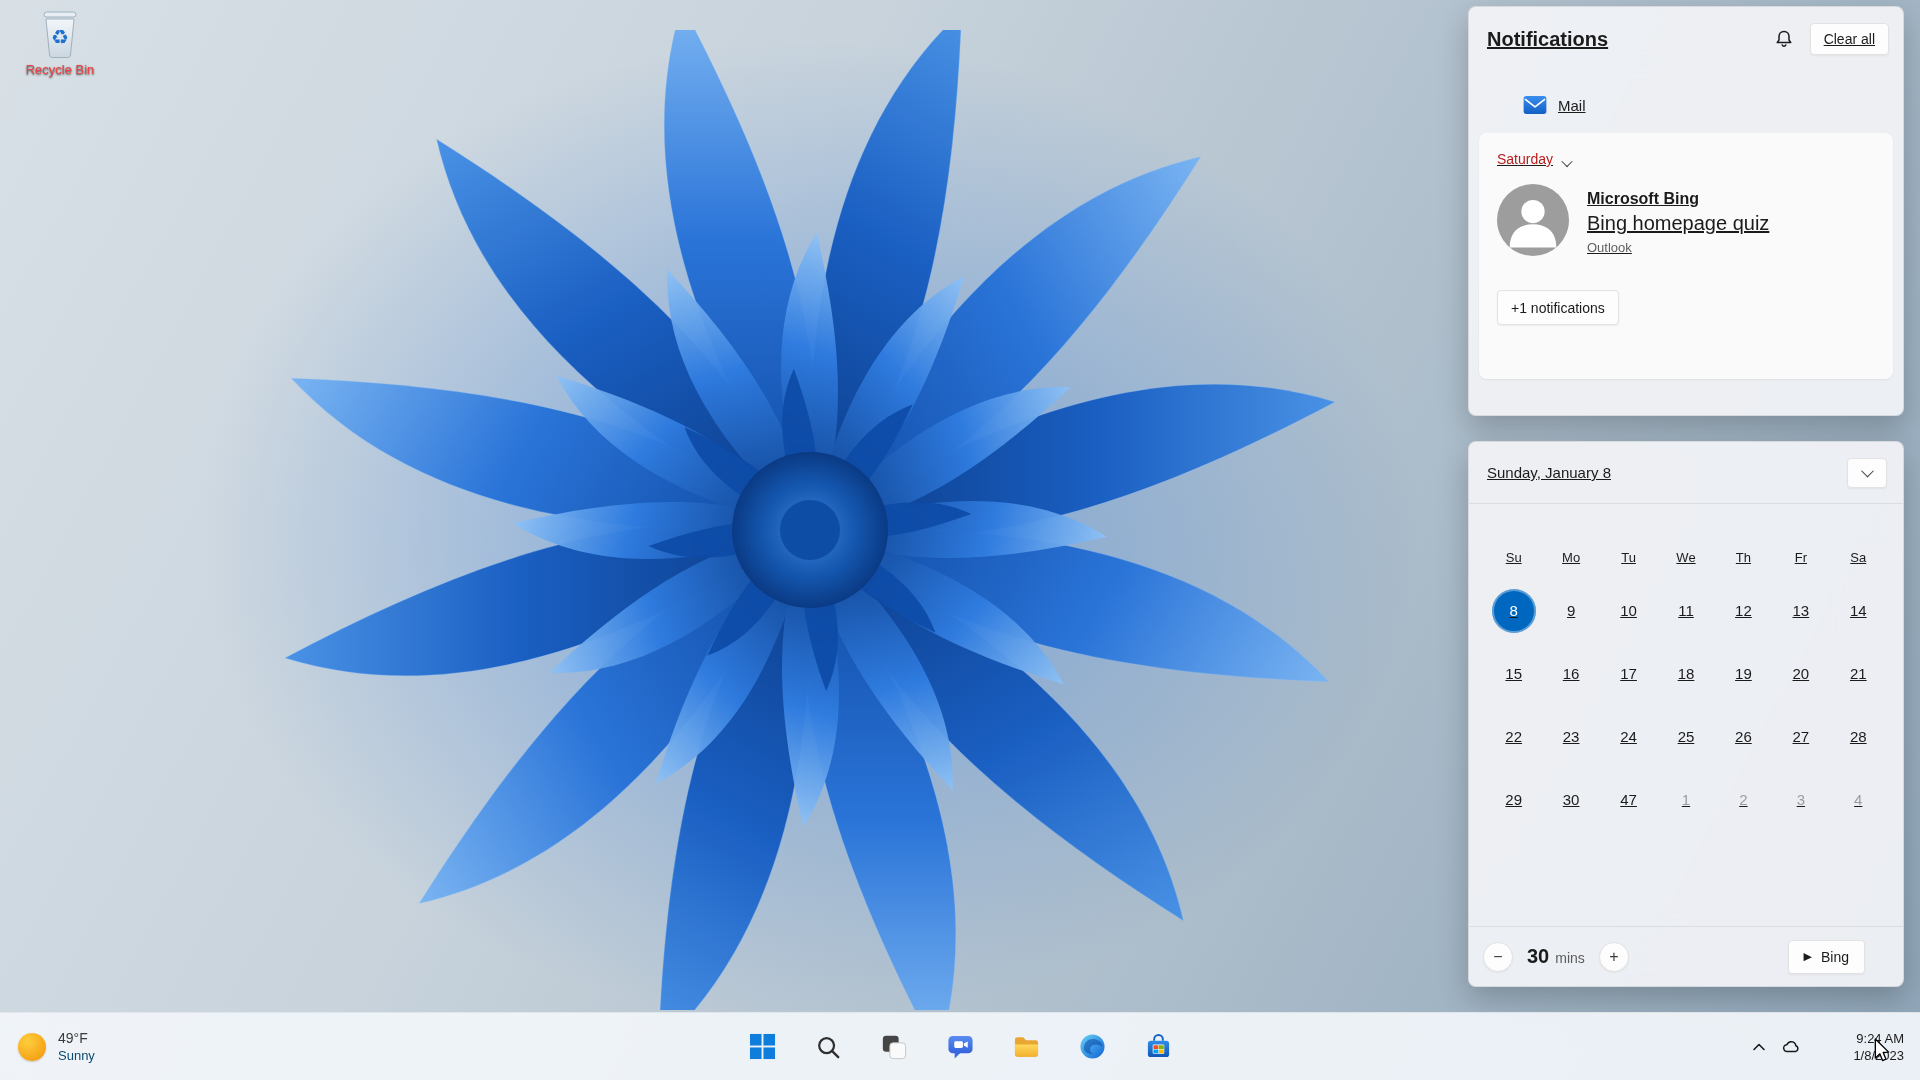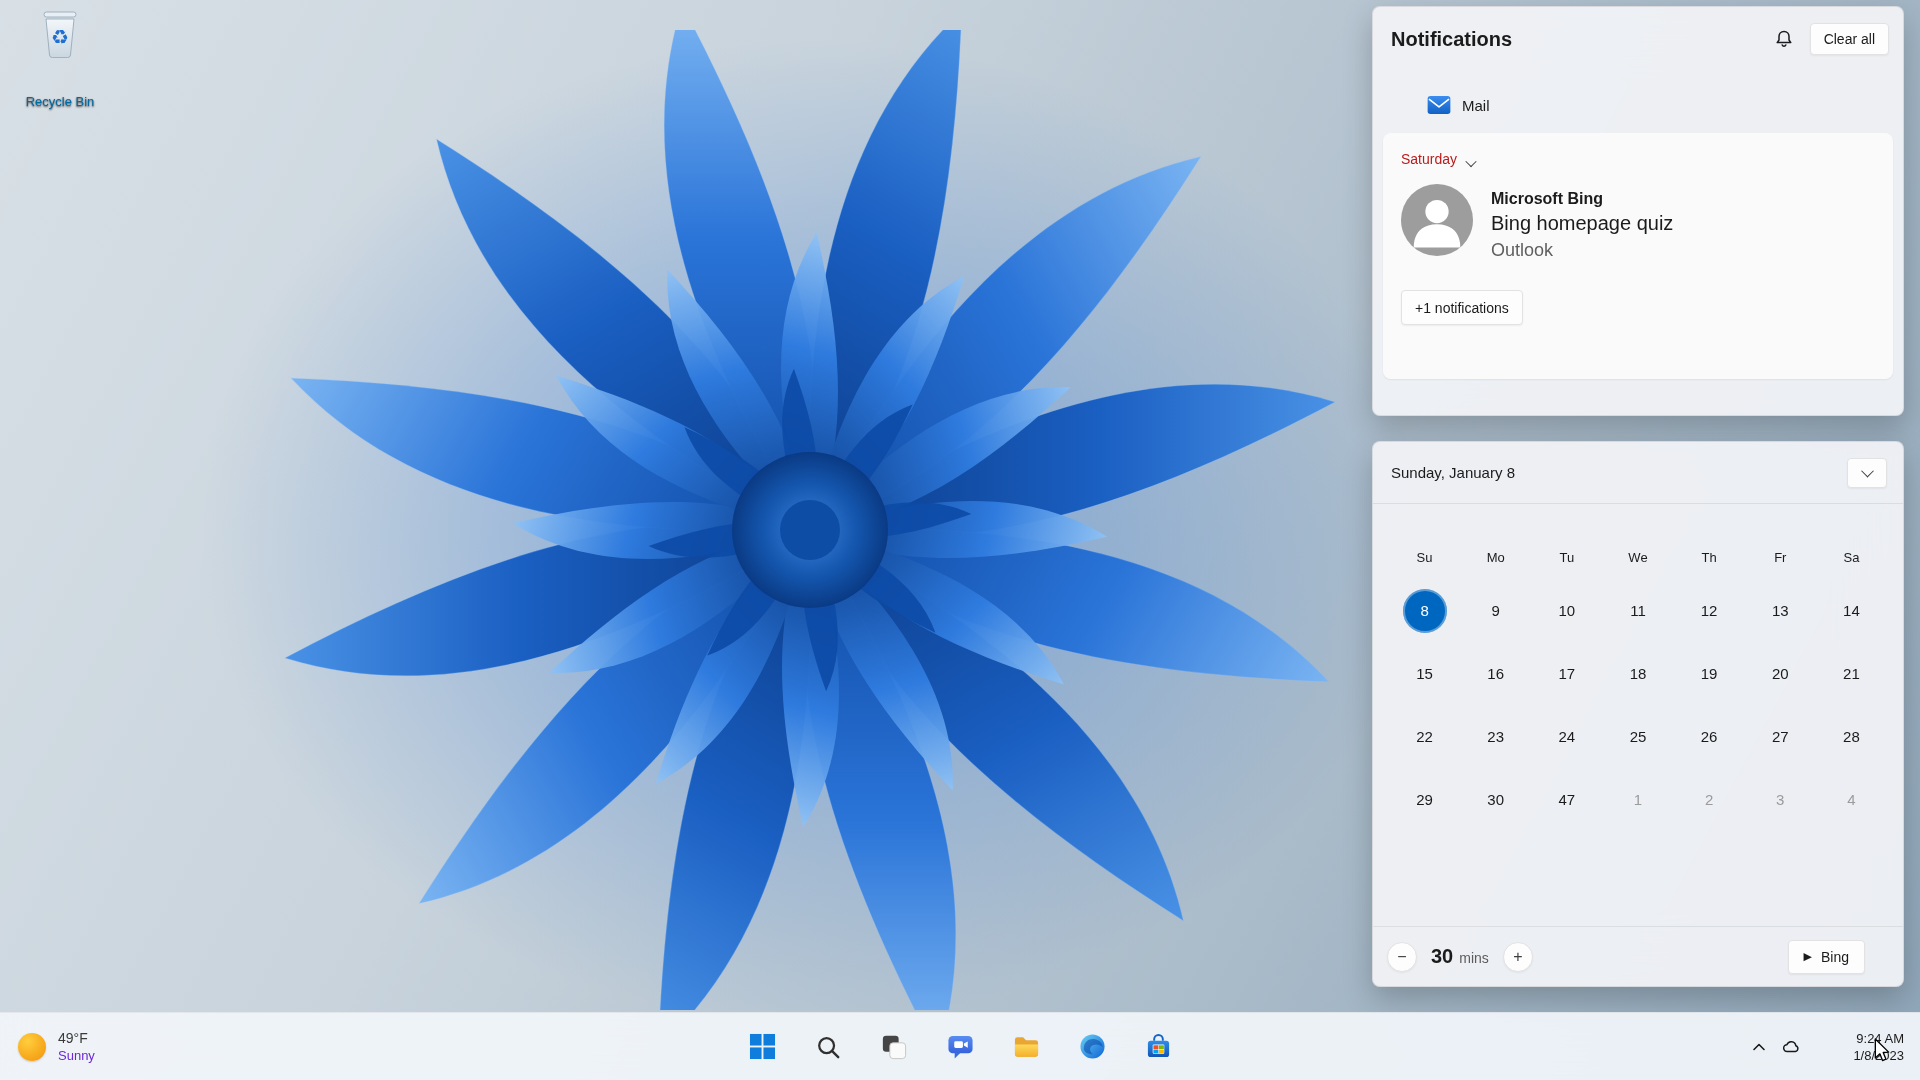--- a/index.html
+++ b/index.html
@@ -15,33 +15,33 @@
 
   
   .wallpaper { position: absolute; left: 170px; top: 30px; width: 1280px; height: 980px; z-index: 0; }
 
   
   .desktop-icon {
     position: absolute; left: 14px; top: 8px; width: 92px; z-index: 2;
     display: flex; flex-direction: column; align-items: center; gap: 4px;
   }
   .desktop-icon .icon-label {
-    font-size: 13px; color: #0369a1; text-align: center;
+    font-size: 13px; color: #ef4444; text-align: center;
     text-shadow: 0 1px 2px rgba(0,0,0,0.75);
-    margin-top: 32px;
   }
 
   
   .panel {
-    position: absolute; right: 16px; width: 532px; z-index: 10;
+    position: absolute; right: 16px; width: 436px; z-index: 10;
     background: rgba(242,243,246,0.93);
     backdrop-filter: blur(30px);
     border: 1px solid rgba(0,0,0,0.09);
     border-radius: 8px;
     box-shadow: 0 12px 30px rgba(0,0,0,0.22);
+    text-decoration: underline;
   }
   .btn {
     display: inline-flex; align-items: center; justify-content: center; gap: 9px;
     background: #fdfdfd; border: 1px solid #e2e2e2; border-radius: 4px;
     box-shadow: 0 1px 2px rgba(0,0,0,0.06);
     font-size: 14px; color: #1b1b1b; cursor: default; font-family: inherit;
   }
   .chev {
     display: inline-block; width: 9px; height: 9px;
     border-right: 1.8px solid currentColor; border-bottom: 1.8px solid currentColor;
@@ -61,21 +61,21 @@
     background: rgba(253,253,253,0.78);
     box-shadow: 0 1px 2px rgba(0,0,0,0.07);
   }
   .day-row { display: flex; align-items: flex-end; gap: 10px; font-size: 14px; color: #b91c1c; }
   .day-row .chev { width: 8px; height: 8px; border-width: 1.6px; color: #424242; }
   .notif-item { display: flex; align-items: flex-start; gap: 18px; margin-top: 17px; min-height: 84px; }
   .avatar { width: 72px; height: 72px; border-radius: 50%; background: #9d9d9d; overflow: hidden; flex: 0 0 auto; }
   .notif-texts { padding-top: 3px; }
   .notif-sender { font-size: 16px; font-weight: 600; line-height: 24px; }
   .notif-subject { font-size: 20px; line-height: 24px; }
-  .notif-app { font-size: 18px; color: #5f5f5f; margin-top: 5px; }
+  .notif-app { font-size: 13px; color: #5f5f5f; margin-top: 5px; }
   .more-btn { height: 35px; padding: 0 13px; margin-top: 22px; }
 
   
   .calendar { top: 441px; height: 546px; }
   .cal-header {
     height: 62px; display: flex; align-items: center; justify-content: space-between;
     padding: 0 16px 0 18px; border-bottom: 1px solid rgba(0,0,0,0.08);
   }
   .cal-date-label { font-size: 15px; }
   .cal-collapse-btn { width: 40px; height: 30px; }
@@ -116,21 +116,21 @@
     backdrop-filter: blur(24px);
     border-top: 1px solid rgba(0,0,0,0.05);
     margin-top: 6px;
   }
   .weather {
     position: absolute; left: 0; top: 0; height: 100%;
     display: flex; align-items: center; gap: 12px; padding: 0 18px;
   }
   .sun-icon { width: 28px; height: 28px; border-radius: 50%; background: radial-gradient(circle at 35% 30%, #ffce3d, #f29208); box-shadow: 0 1px 2px rgba(0,0,0,0.18); }
   .weather-temp { font-size: 14px; color: #3a3a3a; line-height: 18px; }
-  .weather-cond { font-size: 13px; color: #6d28d9; line-height: 17px; }
+  .weather-cond { font-size: 13px; color: #0c4a6e; line-height: 17px; }
   .task-center {
     position: absolute; left: 50%; top: 0; transform: translateX(-50%); height: 100%;
     display: flex; align-items: center; gap: 22px;
   }
   .task-icon { width: 44px; height: 44px; border-radius: 6px; display: flex; align-items: center; justify-content: center; }
   .tray {
     position: absolute; right: 0; top: 0; height: 100%;
     display: flex; align-items: center; padding-right: 10px;
   }
   .tray-btn { display: inline-flex; align-items: center; justify-content: center; height: 40px; padding: 0 7px; border-radius: 4px; }

